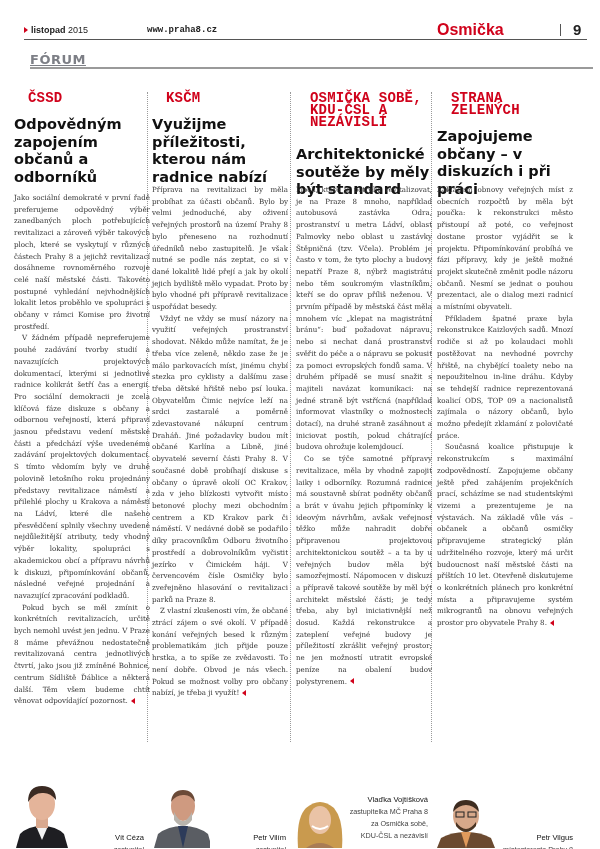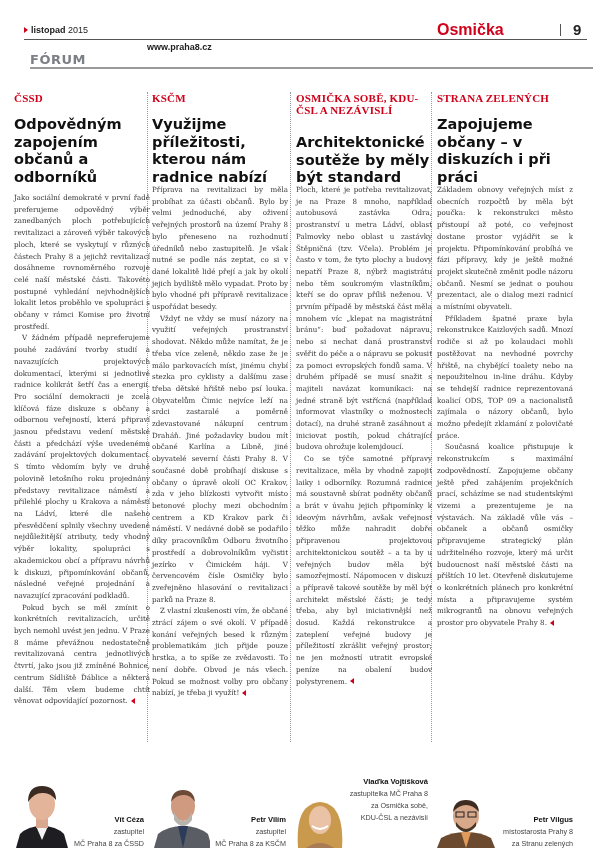--- a/index.html
+++ b/index.html
@@ -3,48 +3,48 @@
 <meta charset="utf-8">
 <style>
   * { box-sizing: border-box; margin: 0; padding: 0; }
   html, body { width: 600px; height: 849px; background: #ffffff; overflow: hidden; }
   body { position: relative; font-family: "DejaVu Serif", serif; color: #2a2a2a; }
 
   .masthead { position: absolute; left: 24px; top: 22px; width: 563px; height: 18px; border-bottom: 1px solid #555; }
   .mh-date { position: absolute; left: 0; top: 3px; font-family: "Liberation Sans", sans-serif; font-size: 9px; color: #222; }
   .mh-date b { font-weight: bold; }
   .mh-date .tri { display: inline-block; width: 0; height: 0; border-top: 3.5px solid transparent; border-bottom: 3.5px solid transparent; border-left: 4px solid #d0021b; margin-right: 3px; vertical-align: 0px; }
-  .mh-url { position: absolute; left: 123px; top: 3px; font-family: Liberation Sans, sans-serif; font-size: 9px; font-weight: bold; color: #222; margin-top: 17px; }
+  .mh-url { position: absolute; left: 123px; top: 3px; font-family: Liberation Mono, monospace; font-size: 9px; font-weight: bold; color: #222; }
   .mh-title { position: absolute; left: 243px; top: 1px; font-family: "Liberation Sans", sans-serif; font-size: 12.5px; letter-spacing: 0.3px; color: #333; }
   .mh-brand { position: absolute; left: 413px; top: -1px; font-family: Liberation Sans, sans-serif; font-weight: bold; font-size: 16px; color: #d0021b; }
   .mh-sep { position: absolute; left: 536px; top: 2px; width: 1px; height: 12px; background: #555; }
   .mh-page { position: absolute; left: 549px; top: -1px; font-family: "Liberation Sans", sans-serif; font-weight: bold; font-size: 15px; color: #222; }
 
   .section { position: absolute; left: 30px; top: 49px; width: 563px; height: 20px; border-bottom: 2px solid #9a9a9a; }
-  .section span { font-family: "DejaVu Sans", sans-serif; font-weight: bold; font-size: 13px; color: #7d7f86; letter-spacing: 0.5px; }
+  .section span { font-family: "DejaVu Sans", sans-serif; font-weight: bold; font-size: 13px; color: #7d7f86; letter-spacing: 0.5px; text-decoration: underline; }
 
   .col { position: absolute; top: 92px; height: 760px; }
   .col1 { left: 14px; width: 136px; }
   .col2 { left: 152px; width: 136px; }
   .col3 { left: 296px; width: 136px; }
   .col4 { left: 437px; width: 136px; }
   .vline { position: absolute; top: 92px; width: 0; height: 650px; border-left: 1px dotted #9a9a9a; }
 
-  .party { font-family: Liberation Serif, serif; font-weight: bold; font-size: 11px; color: #d0021b; line-height: 12px; letter-spacing: 0.2px; }
+  .party { font-family: Liberation Mono, monospace; font-weight: bold; font-size: 14px; color: #d0021b; line-height: 12px; letter-spacing: 0.2px; margin-left: 14px; }
   .headline { font-family: "DejaVu Sans", sans-serif; font-weight: bold; font-size: 14.5px; line-height: 17.5px; color: #111; margin-top: 12px; }
 
   .body { position: absolute; left: 0; width: 136px; font-family: "DejaVu Serif", serif; font-size: 7.1px; line-height: 11.7px; color: #333; text-align: justify; hyphens: manual; }
   .body p { text-indent: 0; }
   .body p + p { text-indent: 8px; }
   .end-mark { display: inline-block; width: 0; height: 0; border-top: 3px solid transparent; border-bottom: 3px solid transparent; border-right: 4px solid #d0021b; margin-left: 3px; vertical-align: -0.5px; }
 
   .author { position: absolute; top: 748px; height: 100px; }
   .photo { position: absolute; bottom: 0; width: 56px; height: 62px; overflow: hidden; }
   .author-info { position: absolute; right: 0; text-align: right; font-family: "Liberation Sans", sans-serif; font-size: 7.2px; line-height: 12px; color: #444; }
-  .author-info .name { font-weight: bold; color: #111; font-size: 7.6px; }
+  .author-info .name { font-weight: normal; color: #111; font-size: 7.6px; margin-top: 18px; }
 </style>
 </head>
 <body>
 
 <div class="masthead">
   <div class="mh-date">
     <span class="tri"></span><b>listopad</b> <span>2015</span>
   </div>
   <div class="mh-url">www.praha8.cz</div>
   <div class="mh-brand">Osmička</div>

